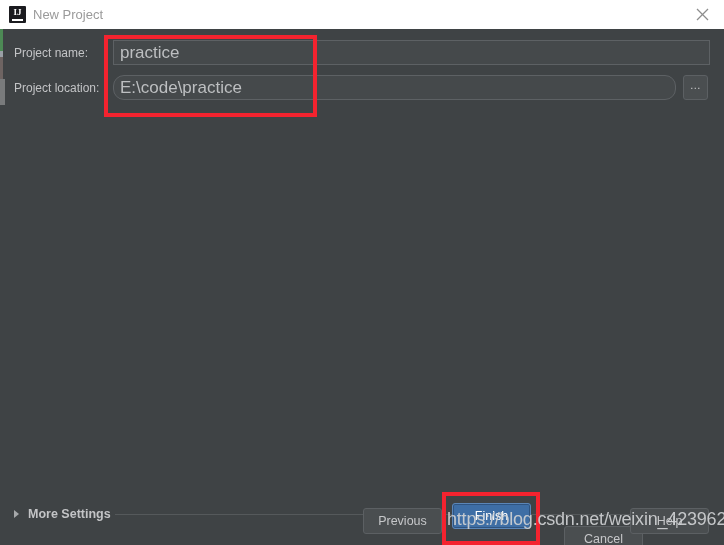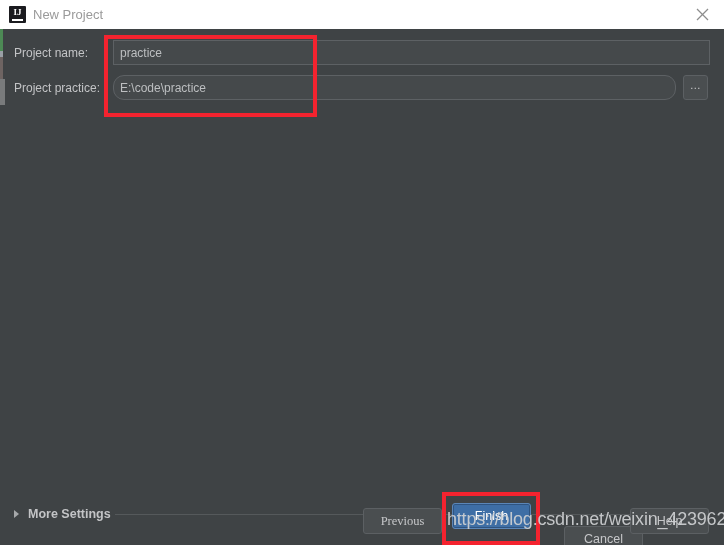--- a/index.html
+++ b/index.html
@@ -120,21 +120,21 @@
     line-height: 26px;
     white-space: nowrap;
   }
   .field {
     position: absolute;
     height: 25px;
     box-sizing: border-box;
     background: #45494b;
     border: 1px solid #5d6164;
     color: #bdbfc1;
-    font-size: 12px;
+    font-size: 17px;
     font-family: "Liberation Sans", sans-serif;
     padding: 0 6px;
     line-height: 23px;
     outline: none;
   }
   .field::placeholder { color: #7b7f82; }
 
   .browse-btn {
     position: absolute;
     width: 25px;
@@ -262,34 +262,34 @@
 
     <div class="left-strip"></div>
     <div class="left-handle"></div>
 
     <div class="row" style="left:14px; top:11px;">
       <div class="flabel" style="left:0; top:0;">Project name:</div>
     </div>
     <input class="field" style="left: 113px; top: 11px; width: 597px;" value="practice">
 
     <div class="row" style="left:14px; top:46px;">
-      <div class="flabel" style="left:0; top:0;">Project practice:</div>
+      <div class="flabel" style="left:0; top:0;">Project location:</div>
     </div>
     <input class="field" style="left: 113px; top: 46px; width: 563px; border-radius: 11px;" value="E:\code\practice">
     <div class="browse-btn" style="left:683px; top:46px;">
       <span class="dots">...</span>
     </div>
 
     <div class="more-settings">
       <span class="tri"></span>
       <span class="ms-label">More Settings</span>
     </div>
     <div class="ms-line"></div>
 
-    <div class="btn" style="left:363px; top:479px; width:79px;font-family:Liberation Serif, serif;">Previous</div>
+    <div class="btn" style="left:363px; top:479px; width:79px;">Previous</div>
     <div class="btn primary" style="left:452px; top:474px; width:79px;text-align:center;">Finish</div>
     <div class="btn" style="left:564px; top:479px; width:79px;margin-top:18px;">Cancel</div>
     <div class="btn" style="left:630px; top:479px; width:79px;text-align:right;">Help</div>
 
   </div>
 
   <div class="redbox" style="left:104px; top:35px; width:213px; height:82px;"></div>
   <div class="redbox" style="left:442px; top:492px; width:98px; height:53px;"></div>
 
   <div class="watermark">https://blog.csdn.net/weixin_42396239</div>

